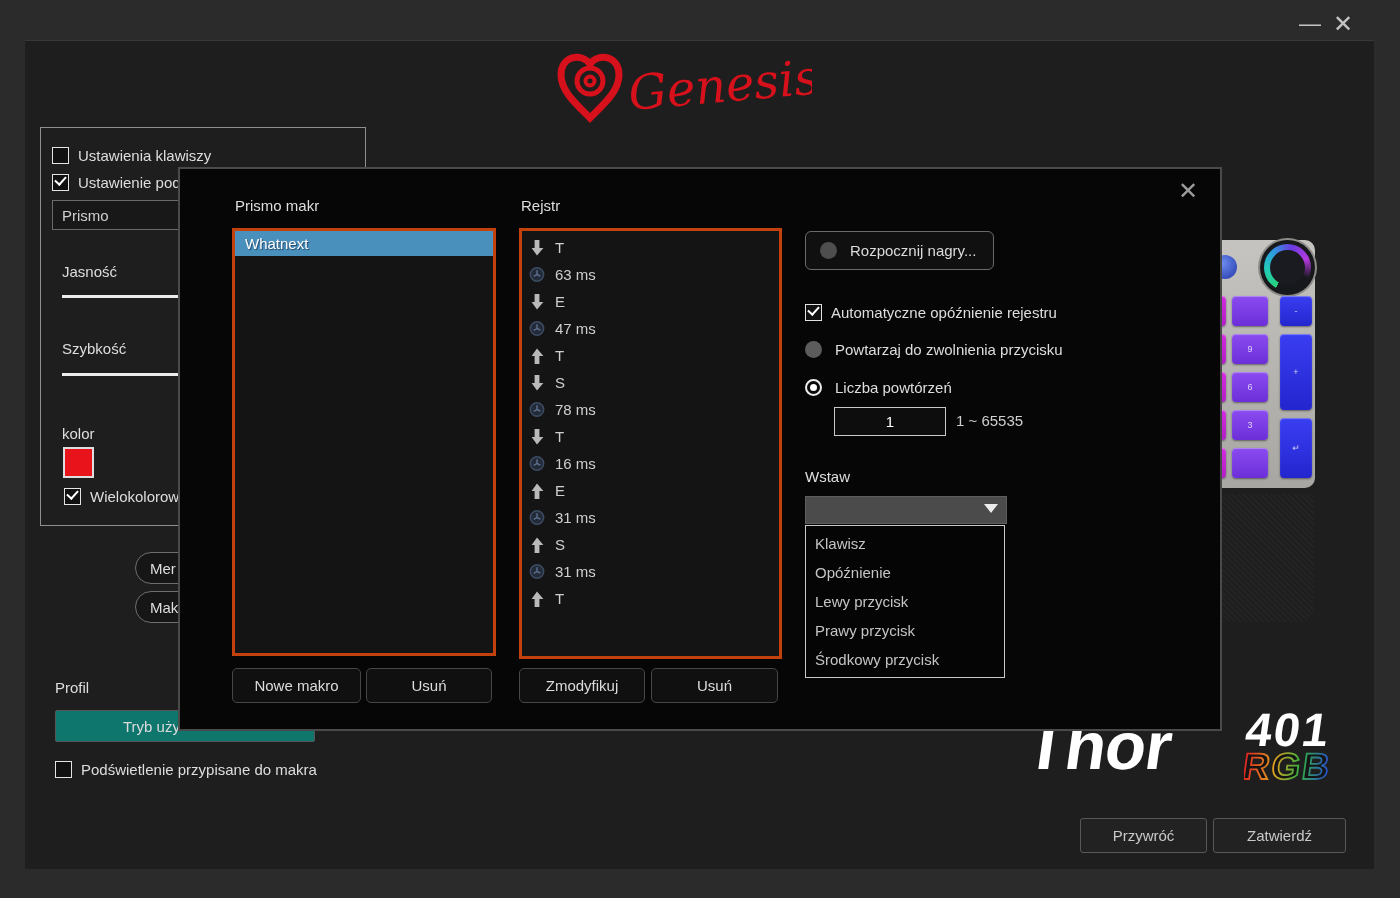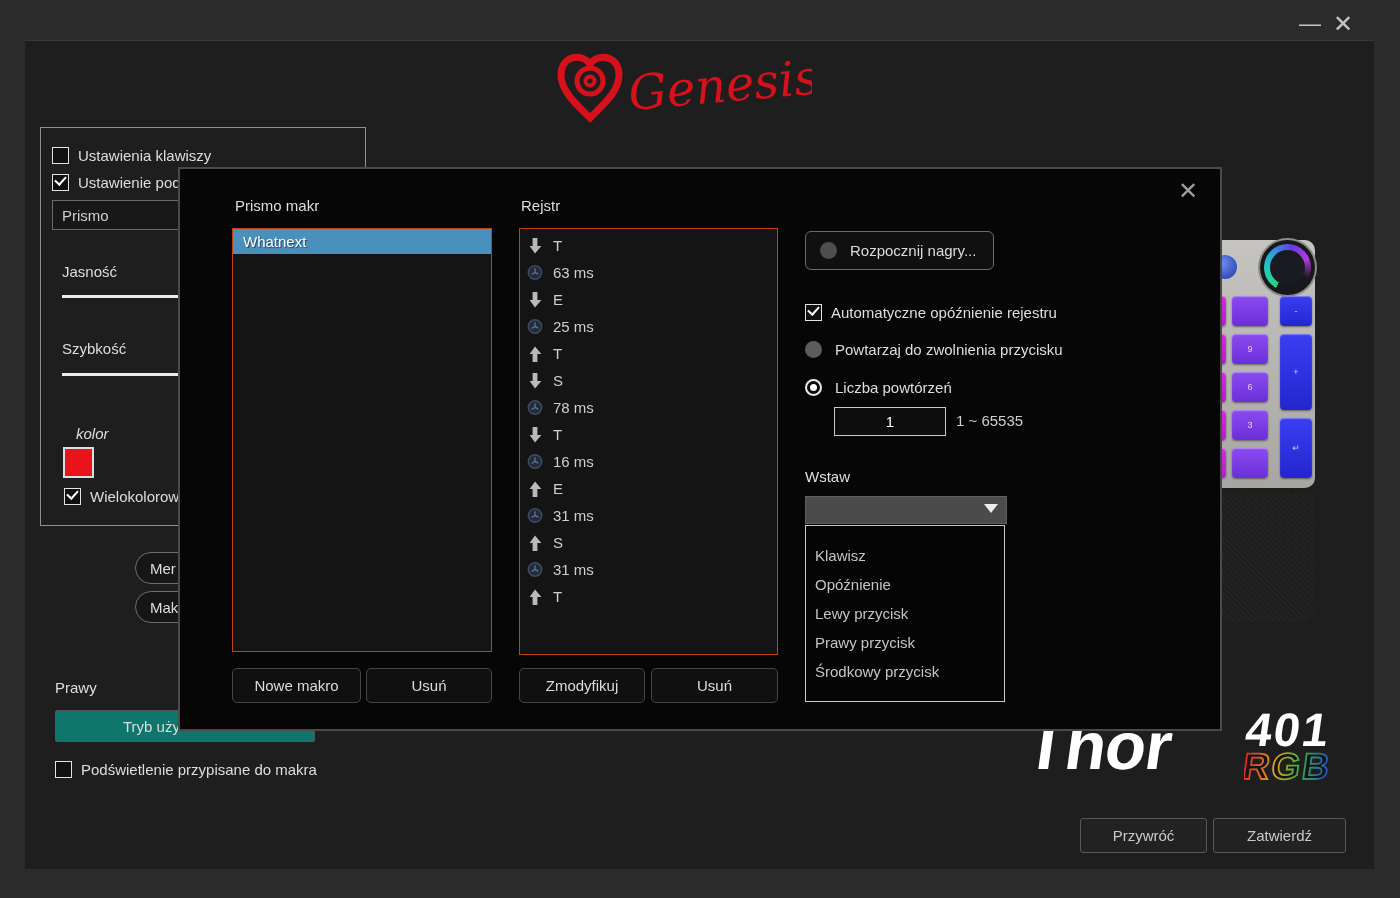--- a/index.html
+++ b/index.html
@@ -40,33 +40,33 @@
   
   .btn{display:flex;align-items:center;justify-content:center;background:#101010;
        border:1px solid #464646;border-radius:5px;color:#dcdcdc;font-size:15px;cursor:pointer;white-space:nowrap;}
   .pill{border-radius:16px;background:#161616;border:1px solid #6e6e6e;display:flex;align-items:center;
         padding-left:14px;font-size:15px;color:#dedede;cursor:pointer;}
   .footer-btn{background:#222;border:1px solid #585858;border-radius:3px;color:#c9c9c9;}
 
   
   .dialog{left:178px;top:167px;width:1040px;height:560px;background:#060606;border:2px solid #4a4a4a;z-index:10;}
   .dlg-close{right:22px;top:8px;font-size:24px;color:#9c9c9c;cursor:pointer;z-index:11;}
-  .listbox{background:#141414;border:1px solid #c2410c;overflow:hidden;}
+  .listbox{background:#141414;border:3px solid #c2410c;overflow:hidden;}
   .mk-item{height:25px;line-height:25px;padding-left:10px;font-size:15px;color:#fff;cursor:pointer;}
   .mk-item.sel{background:#4a90bd;text-shadow:1px 1px 1px rgba(8,28,58,.65);}
   .ev-row{display:flex;align-items:center;height:27px;padding-left:7px;gap:10px;}
   .ev-ic{width:16px;display:flex;justify-content:center;flex:none;}
   .ev-tx{font-size:15px;color:#cfcfcf;}
   .rec-dot{width:17px;height:17px;border-radius:50%;background:#4e4e4e;flex:none;margin-right:13px;}
   .count-input{background:#0d0d0d;border:1px solid #c9c9c9;color:#fff;font-size:15px;text-align:center;
                font-family:"Liberation Sans",sans-serif;outline:none;}
   .dd{background:#4b4b4b;border:1px solid #5e5e5e;position:absolute;cursor:pointer;}
   .dd-arrow{position:absolute;right:8px;top:7px;width:0;height:0;border-left:7px solid transparent;
             border-right:7px solid transparent;border-top:9px solid #ececec;}
-  .dd-list{background:#050505;border:1px solid #c9c9c9;padding:15px 0;}
+  .dd-list{background:#050505;border:1px solid #c9c9c9;padding:3px 0;}
   .dd-item{height:29px;line-height:29px;padding-left:9px;font-size:15px;color:#c4c4c4;cursor:pointer;}
 
   
   .kb{left:1200px;top:240px;width:115px;height:248px;background:linear-gradient(#c6c4c0,#a8a6a2);
       border-radius:10px;z-index:1;}
   .knob{left:60px;top:0px;width:55px;height:55px;border-radius:50%;background:#17181c;
         box-shadow:0 0 0 2px #8e8c88;}
   .knob-ring{position:absolute;inset:4px;border-radius:50%;
         background:conic-gradient(from 210deg,#28d07a,#22ccb8,#2e9ae0,#6a3ae0,#b43ae0,rgba(30,30,34,0) 75%,rgba(30,30,34,0));}
   .knob-core{position:absolute;inset:10px;border-radius:50%;background:#1a1b20;display:flex;
@@ -142,35 +142,35 @@
     <span class="box"></span>
     <span>Ustawienie pods</span>
   </div>
   <div class="abs select" style="left:52px;top:200px;width:260px;height:28px;z-index:3;">
     <span>Prismo</span>
   </div>
   <div class="abs lbl" style="left:62px;top:263px;z-index:3;">Jasność</div>
   <div class="abs slider" style="left:62px;top:295px;width:250px;z-index:3;"></div>
   <div class="abs lbl" style="left:62px;top:340px;z-index:3;">Szybkość</div>
   <div class="abs slider" style="left:62px;top:373px;width:250px;z-index:3;"></div>
-  <div class="abs lbl" style="left:76px;top:425px;z-index:3;font-style:italic;">kolor</div>
+  <div class="abs lbl" style="left:62px;top:425px;z-index:3;">kolor</div>
   <div class="abs swatch" style="left:63px;top:447px;z-index:3;background:#e8131b;"></div>
   <div class="abs cb on" style="left:64px;top:488px;z-index:3;">
     <span class="box"></span>
     <span>Wielokolorow</span>
   </div>
 
   <div class="abs pill" style="left:135px;top:552px;width:110px;height:30px;z-index:2;">
     <span>Mer</span>
   </div>
   <div class="abs pill" style="left:135px;top:591px;width:110px;height:30px;z-index:2;">
     <span>Mak</span>
   </div>
 
-  <div class="abs lbl" style="left:55px;top:679px;z-index:2;">Prawy</div>
+  <div class="abs lbl" style="left:55px;top:679px;z-index:2;">Profil</div>
   <div class="abs btn" style="left:55px;top:710px;width:258px;height:30px;justify-content:flex-start;background:#0f766e;border-color:#565656;border-radius:2px;z-index:2;">
     <span style="position:absolute;left:67px;">Tryb uży</span>
   </div>
   <div class="abs cb" style="left:55px;top:761px;z-index:2;">
     <span class="box"></span>
     <span>Podświetlenie przypisane do makra</span>
   </div>
 
   <div class="abs thor-name">Thor</div>
   <div class="abs thor-model">401</div>
@@ -236,21 +236,21 @@
           </span>
           <span class="ev-tx">E</span>
         </div>
         <div class="ev-row">
           <span class="ev-ic">
             <svg width="17" height="17" viewBox="0 0 17 17">
               <circle cx="8.5" cy="8.5" r="7.1" fill="#232b38" stroke="#3d4c64" stroke-width="1.6"></circle>
               <path d="M8.5 8.5 L8.5 4.1 M8.5 8.5 L12.1 10.3 M8.5 8.5 L5 10.6" stroke="#5e7090" stroke-width="1.5" fill="none"></path>
             </svg>
           </span>
-          <span class="ev-tx">25 ms</span>
+          <span class="ev-tx">47 ms</span>
         </div>
         <div class="ev-row">
           <span class="ev-ic">
             <svg width="14" height="18" viewBox="0 0 14 18">
               <path d="M4.6 17 h4.8 V9 h4 L7 1.5 1.6 9 h3 z" fill="#b9b9b9"></path>
             </svg>
           </span>
           <span class="ev-tx">T</span>
         </div>
         <div class="ev-row">

